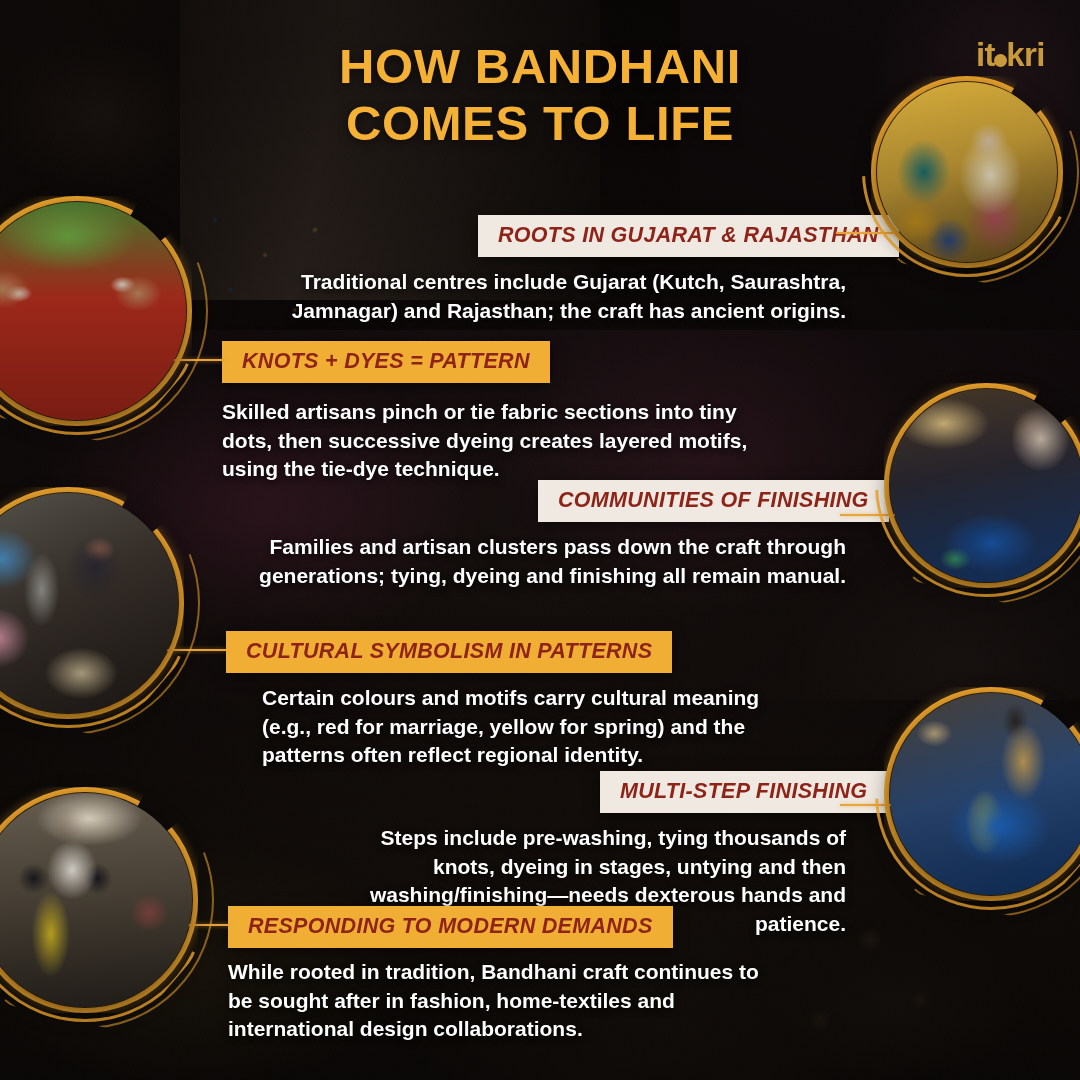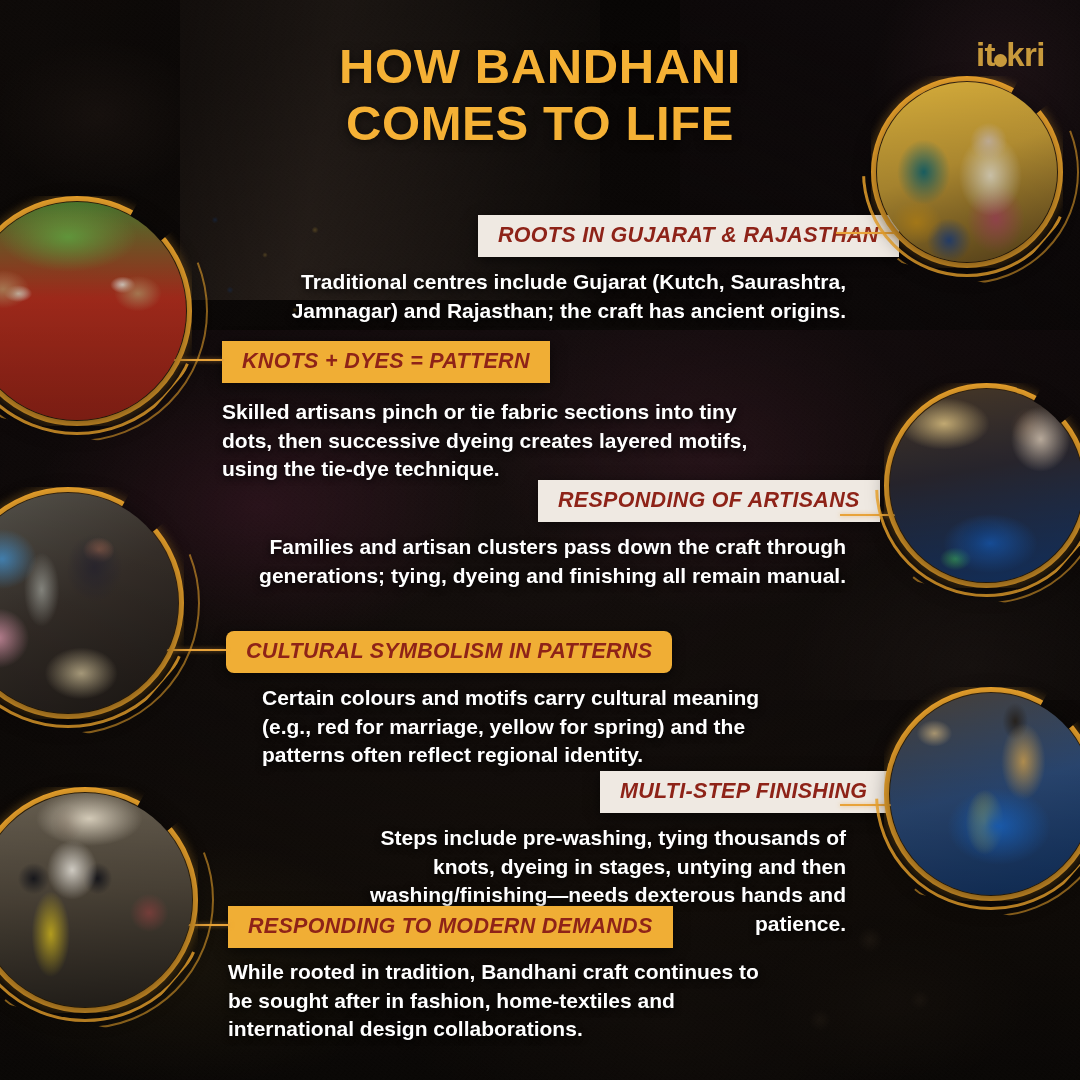--- a/index.html
+++ b/index.html
@@ -297,25 +297,25 @@
 
   <div class="conn" style="left:836px; top:232px; width:62px;"></div>
   <div class="banner cream" style="left:478px; top:215px;">ROOTS IN GUJARAT &amp; RAJASTHAN</div>
   <div class="para right" style="left:270px; top:268px; width:576px;">Traditional centres include Gujarat (Kutch, Saurashtra, Jamnagar) and Rajasthan; the craft has ancient origins.</div>
 
   <div class="conn" style="left:166px; top:359px; width:58px;"></div>
   <div class="banner amber" style="left:222px; top:341px;">KNOTS + DYES = PATTERN</div>
   <div class="para left" style="left:222px; top:398px; width:530px;">Skilled artisans pinch or tie fabric sections into tiny dots, then successive dyeing creates layered motifs, using the tie-dye technique.</div>
 
   <div class="conn" style="left:840px; top:514px; width:58px;"></div>
-  <div class="banner cream" style="left:538px; top:480px;">RESPONDING OF ARTISANS</div>
+  <div class="banner cream" style="left:538px; top:480px;">COMMUNITIES OF FINISHING</div>
   <div class="para right" style="left:244px; top:533px; width:602px;">Families and artisan clusters pass down the craft through generations; tying, dyeing and finishing all remain manual.</div>
 
   <div class="conn" style="left:160px; top:649px; width:66px;"></div>
-  <div class="banner amber" style="left:226px; top:631px;border-radius:8px;">CULTURAL SYMBOLISM IN PATTERNS</div>
+  <div class="banner amber" style="left:226px; top:631px;">CULTURAL SYMBOLISM IN PATTERNS</div>
   <div class="para left" style="left:226px; top:684px; width:540px;margin-left:36px;">Certain colours and motifs carry cultural meaning (e.g., red for marriage, yellow for spring) and the patterns often reflect regional identity.</div>
 
   <div class="conn" style="left:840px; top:804px; width:62px;"></div>
   <div class="banner cream" style="left:600px; top:771px;">MULTI-STEP FINISHING</div>
   <div class="para right" style="left:316px; top:824px; width:530px;">Steps include pre-washing, tying thousands of knots, dyeing in stages, untying and then washing/finishing—needs dexterous hands and patience.</div>
 
   <div class="conn" style="left:168px; top:924px; width:62px;"></div>
   <div class="banner amber" style="left:228px; top:906px;">RESPONDING TO MODERN DEMANDS</div>
   <div class="para left" style="left:228px; top:958px; width:550px;">While rooted in tradition, Bandhani craft continues to be sought after in fashion, home-textiles and international design collaborations.</div>
 

